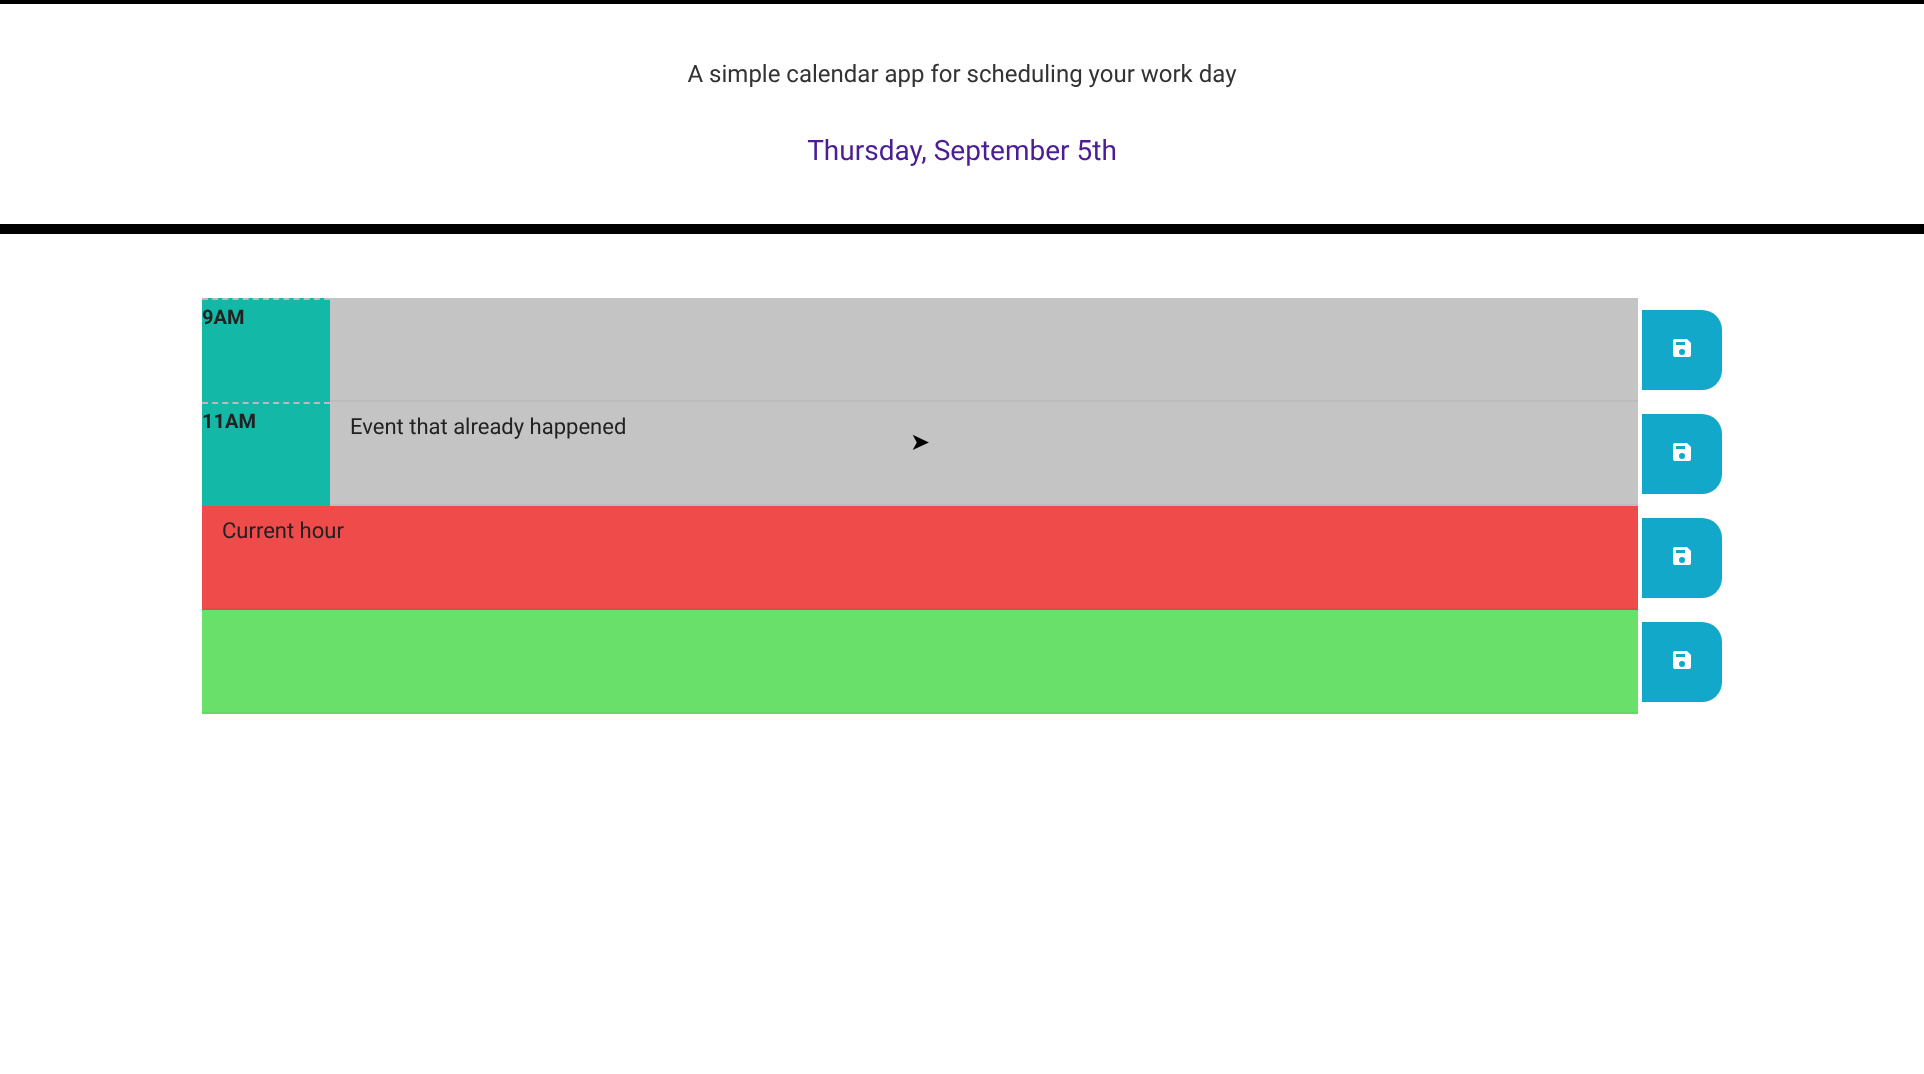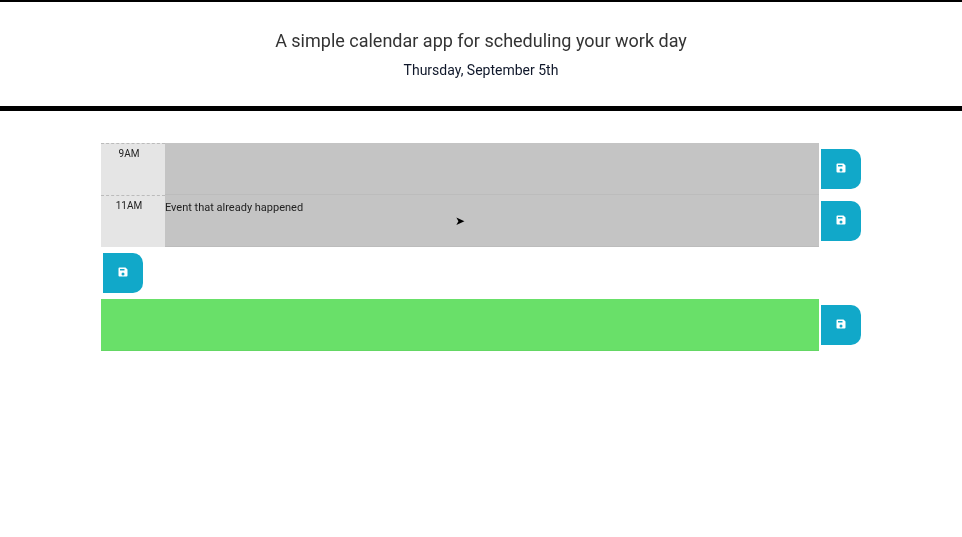--- a/index.html
+++ b/index.html
@@ -21,53 +21,53 @@
       border-bottom: 5px solid #000;
     }
     header h1 {
       font-size: 48px;
       font-weight: 400;
       letter-spacing: -1px;
       color: #111;
     }
     header .subtitle {
       margin-top: 4px;
-      font-size: 18px;
+      font-size: 12px;
       color: #333;
     }
     header .date {
-      margin-top: 11px;
+      margin-top: 24px;
       font-size: 14px;
-      color: #0f172a;
+      color: #4c1d95;
     }
     .schedule {
       width: 760px;
       margin: 32px auto 0;
     }
     .time-block {
       display: flex;
       align-items: stretch;
       height: 52px;
     }
     .hour {
       width: 64px;
       flex-shrink: 0;
-      text-align: center;
+      text-align: left;
       padding: 4px 8px 0 0;
       font-size: 10px;
-      font-weight: 400;
+      font-weight: 700;
       color: #222;
       border-top: 1px dashed #bbb;
-      background: #e5e5e5;
+      background: #14b8a6;
     }
     .description {
       flex: 1;
       border: none;
       resize: none;
-      padding: 6px 0;
+      padding: 6px 10px;
       font-size: 11px;
       font-family: inherit;
       color: #222;
       outline: none;
       border-bottom: 1px solid rgba(0,0,0,0.04);
     }
     .past { background: #c4c4c4; }
     .present { background: #ef4b4b; }
     .future { background: #69e069; }
     .save-btn {
@@ -132,20 +132,21 @@
     <button class="save-btn">
       <span>
         <svg viewBox="0 0 24 24">
             <path d="M17 3H5a2 2 0 0 0-2 2v14a2 2 0 0 0 2 2h14a2 2 0 0 0 2-2V7l-4-4zM12 19a3 3 0 1 1 0-6 3 3 0 0 1 0 6zm3-10H6V6h9v3z"></path>
           </svg>
       </span>
     </button>
   </div>
 
   <div class="time-block">
+    <textarea class="description present" style="">Current hour</textarea>
     <button class="save-btn">
       <span>
         <svg viewBox="0 0 24 24">
             <path d="M17 3H5a2 2 0 0 0-2 2v14a2 2 0 0 0 2 2h14a2 2 0 0 0 2-2V7l-4-4zM12 19a3 3 0 1 1 0-6 3 3 0 0 1 0 6zm3-10H6V6h9v3z"></path>
           </svg>
       </span>
     </button>
   </div>
 
   <div class="time-block">

